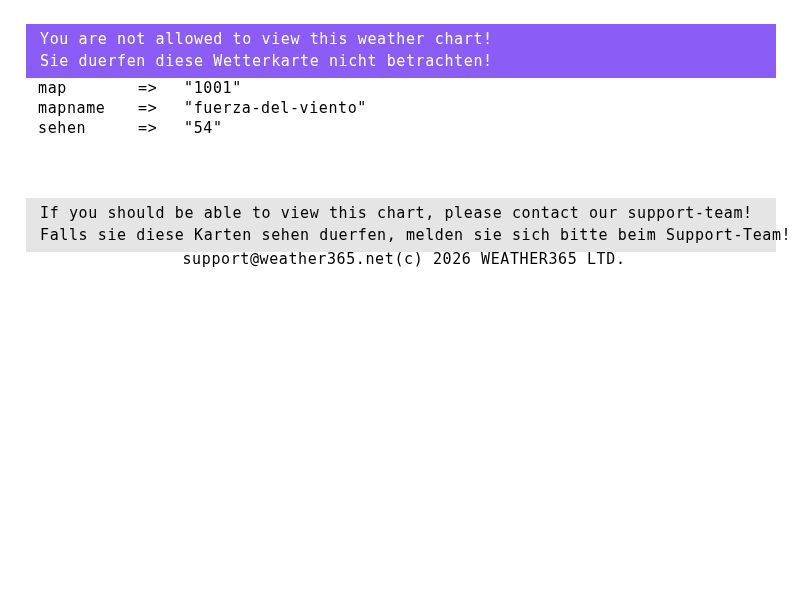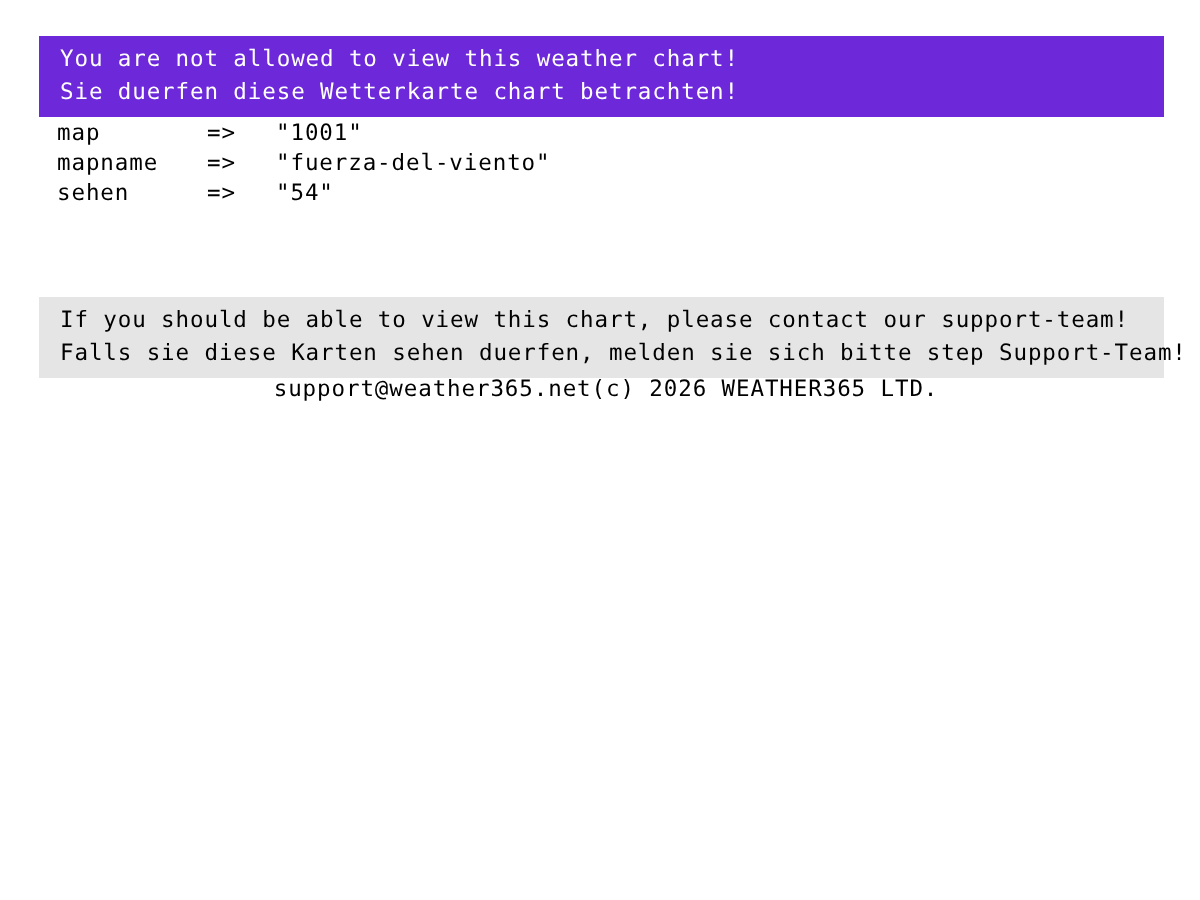--- a/index.html
+++ b/index.html
@@ -25,21 +25,21 @@
     width: 750px;
     box-sizing: border-box;
     padding: 4px 14px 6px 14px;
     font-size: 15px;
     line-height: 22px;
     letter-spacing: 0.6px;
     white-space: nowrap;
   }
   .banner-error {
     top: 24px;
-    background: #6d28d9;
+    background: #8b5cf6;
     color: #ffffff;
   }
   .banner-info {
     top: 198px;
     background: #e5e5e5;
     color: #000000;
   }
   .params {
     position: absolute;
     left: 38px;
@@ -78,21 +78,21 @@
     text-decoration: none;
   }
 </style>
 </head>
 <body>
 
 <div class="page">
 
   <div class="banner banner-error">
     <div>You are not allowed to view this weather chart!</div>
-    <div>Sie duerfen diese Wetterkarte chart betrachten!</div>
+    <div>Sie duerfen diese Wetterkarte nicht betrachten!</div>
   </div>
 
   <div class="params">
     <table>
       <tbody>
         <tr>
           <td class="col-key">map</td>
           <td class="col-arrow">=&gt;</td>
           <td>"1001"</td>
         </tr>
@@ -105,21 +105,21 @@
           <td class="col-key">sehen</td>
           <td class="col-arrow">=&gt;</td>
           <td>"54"</td>
         </tr>
       </tbody>
     </table>
   </div>
 
   <div class="banner banner-info">
     <div>If you should be able to view this chart, please contact our support-team!</div>
-    <div>Falls sie diese Karten sehen duerfen, melden sie sich bitte step Support-Team!</div>
+    <div>Falls sie diese Karten sehen duerfen, melden sie sich bitte beim Support-Team!</div>
   </div>
 
   <div class="footer">
     <a href="#">support@weather365.net</a>
     <span>(c) 2026 WEATHER365 LTD.</span>
   </div>
 
 </div>
 
 </body></html>

